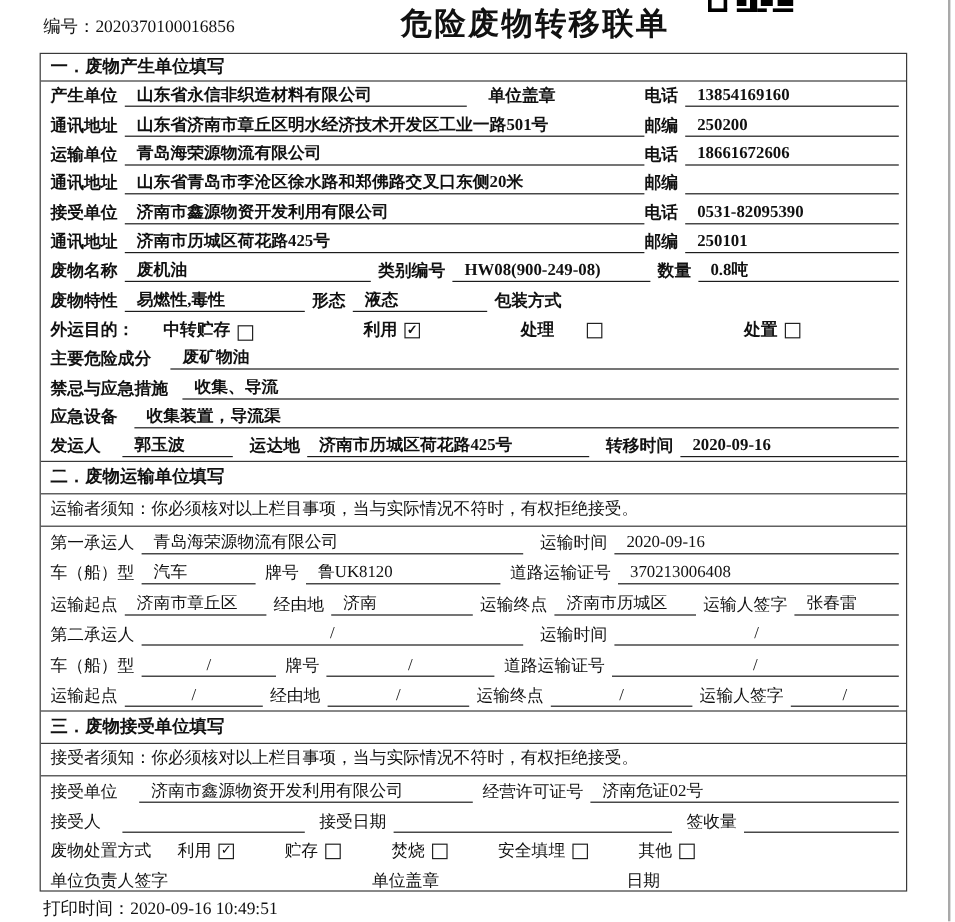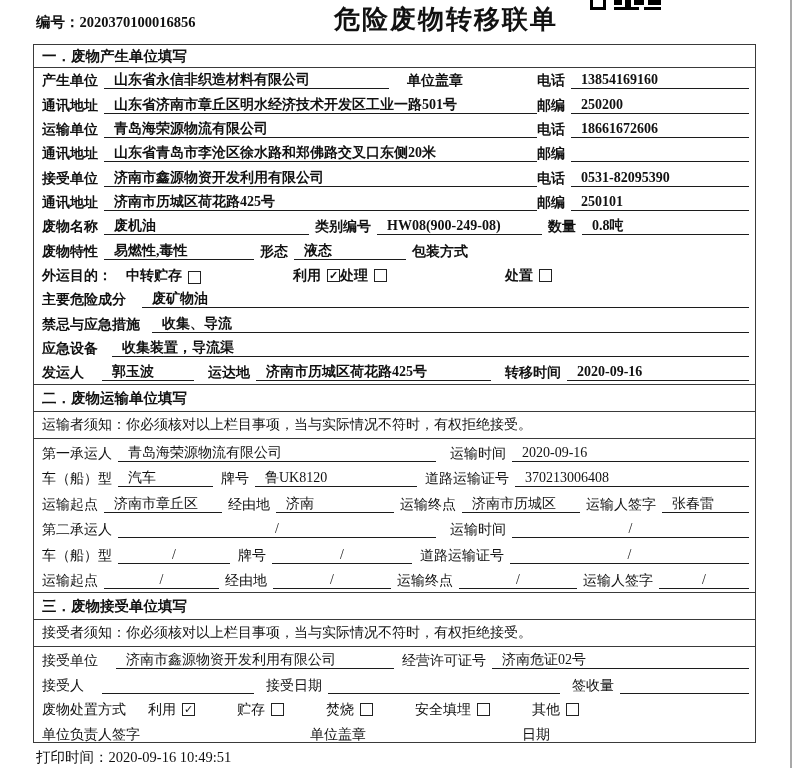--- a/index.html
+++ b/index.html
@@ -1,21 +1,21 @@
 <!DOCTYPE html>
 <html><head>
 <meta charset="utf-8">
 <style>
   html,body{margin:0;padding:0;}
   body{
     width:796px;height:768px;position:relative;background:#ffffff;
     font-family:"Liberation Serif","DejaVu Serif",serif;
     color:#111;font-size:14px;overflow:hidden;
   }
-  .hdr-no{position:absolute;left:36px;top:13px;font-size:14.5px;white-space:nowrap;font-weight:bold;}
+  .hdr-no{position:absolute;left:36px;top:13px;font-size:14.5px;white-space:nowrap;}
   .doc-title{position:absolute;left:334px;top:2px;font-size:26px;font-weight:bold;letter-spacing:2px;white-space:nowrap;}
   .qr-frag{position:absolute;left:590px;top:0;}
   .page-edge{position:absolute;left:790px;top:0;width:2px;height:768px;background:#a9a9a9;}
   .tbl{
     position:absolute;left:33px;top:44px;width:723px;height:699px;
     border:1.6px solid #3a3a3a;box-sizing:border-box;overflow:hidden;background:#fff;
   }
   .sec{box-sizing:border-box;}
   .sec + .sec{border-top:1.6px solid #3a3a3a;}
   .sec-title{
@@ -152,29 +152,29 @@
           <span class="lbl">废物特性</span>
           <span class="field" style="width: 150px;">易燃性,毒性</span>
           <span class="lbl" style="margin-left: 6px;">形态</span>
           <span class="field" style="width: 112px;">液态</span>
           <span class="lbl" style="margin-left: 6px;">包装方式</span>
         </div>
       </div>
       <div class="row">
         <div class="cells">
           <span class="lbl">外运目的：</span>
-          <span class="cbw" style="margin-left: 8px; align-items: flex-end;">
+          <span class="cbw" style="margin-left: 18px; align-items: flex-end;">
             <span>中转贮存</span>
             <span class="cbbox"></span>
           </span>
           <span class="cbw" style="margin-left: 92px;">
             <span>利用</span>
             <span class="cbbox">✓</span>
           </span>
-          <span class="cbw" style="">
+          <span class="cbw" style="margin-left: 84px; gap: 21px;">
             <span>处理</span>
             <span class="cbbox"></span>
           </span>
           <span class="cbw" style="margin-left: 118px;">
             <span>处置</span>
             <span class="cbbox"></span>
           </span>
         </div>
       </div>
       <div class="row">

